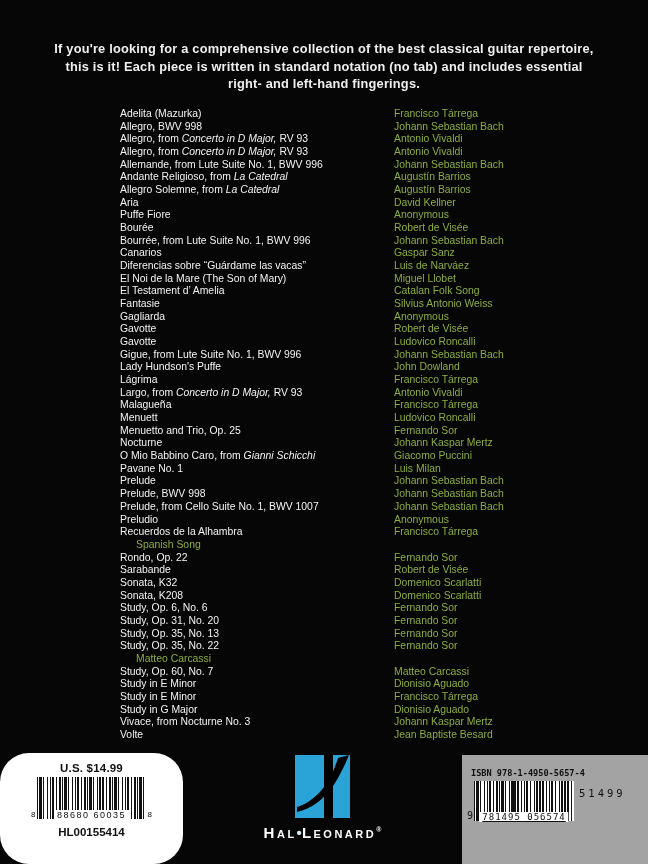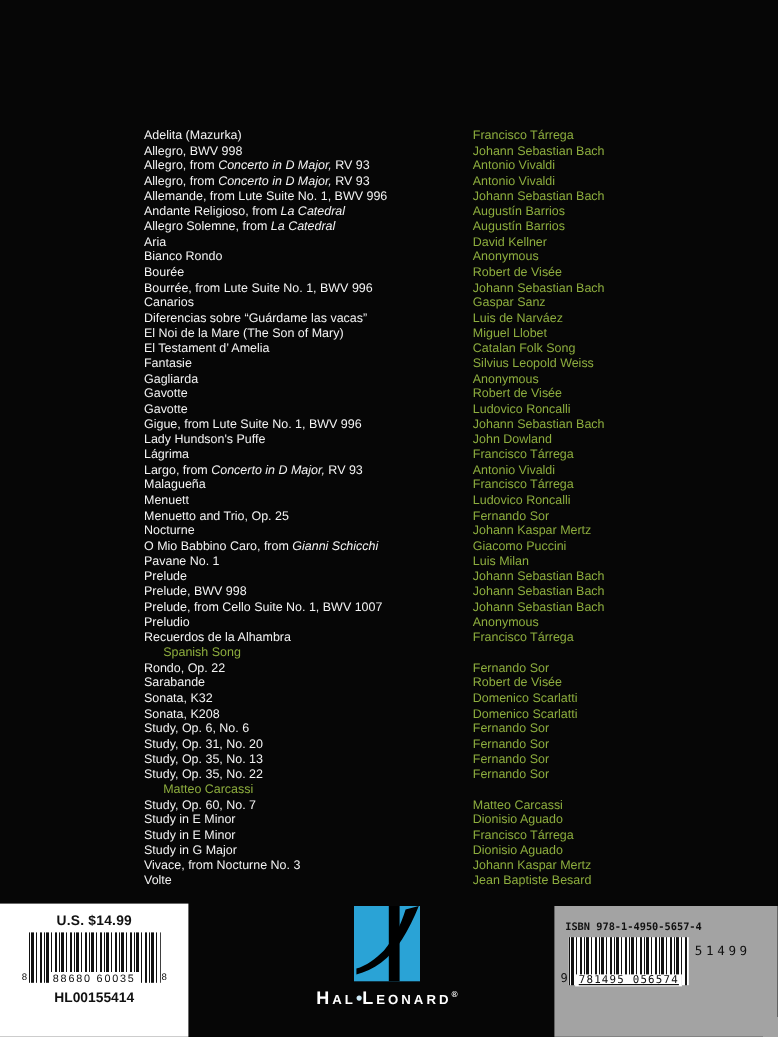--- a/index.html
+++ b/index.html
@@ -33,22 +33,22 @@
       #111 9.5px,#111 11px,#fff 11px,#fff 12.5px);
   }
   .inset-digits{
     position:absolute;bottom:-1px;left:50%;transform:translateX(-50%);
     background:#fff;padding:0 3px;font-size:9px;letter-spacing:1.5px;
     white-space:nowrap;color:#111;line-height:10px;
   }
 
   
   .price-box{
-    position:absolute;left:0;top:753px;width:157px;height:111px;
-    background:#fff;text-align:center;color:#111;
+    position:absolute;left:0;top:753px;width:183px;height:111px;
+    background:#fff;text-align:center;color:#111;border-radius:29px;
   }
   .price{padding-top:9px;font-size:11.5px;font-weight:700;letter-spacing:.2px;}
   .upc{margin-top:3px;display:flex;justify-content:center;align-items:flex-end;}
   .guard-digit{font-size:8px;margin:0 1px;line-height:9px;}
   .upc-bars{position:relative;width:110px;height:42px;}
   .hlnum{margin-top:7px;font-size:11.5px;font-weight:700;}
 
   
   .publisher{
     position:absolute;left:183px;top:753px;width:279px;height:111px;
@@ -81,20 +81,25 @@
     font-family:"DejaVu Sans Mono",monospace;font-size:10.5px;
     letter-spacing:3px;text-align:center;line-height:11px;
   }
   .addon-bars{height:32px;margin-top:1px;}
 </style>
 </head>
 <body>
 
 <div class="page">
 
+  <div class="intro">
+    <div>If you're looking for a comprehensive collection of the best classical guitar repertoire,</div>
+    <div>this is it! Each piece is written in standard notation (no tab) and includes essential</div>
+    <div>right- and left-hand fingerings.</div>
+  </div>
 
   <div class="songlist" id="songlist">
       <div class="row">
         <span class="song-title">Adelita (Mazurka)</span>
         <span class="composer">Francisco Tárrega</span>
       </div>
       <div class="row">
         <span class="song-title">Allegro, BWV 998</span>
         <span class="composer">Johann Sebastian Bach</span>
       </div>
@@ -116,21 +121,21 @@
       </div>
       <div class="row">
         <span class="song-title">Allegro Solemne, from <i>La Catedral</i></span>
         <span class="composer">Augustín Barrios</span>
       </div>
       <div class="row">
         <span class="song-title">Aria</span>
         <span class="composer">David Kellner</span>
       </div>
       <div class="row">
-        <span class="song-title">Bianco Rondo</span>
+        <span class="song-title">Puffe Fiore</span>
         <span class="composer">Anonymous</span>
       </div>
       <div class="row">
         <span class="song-title">Bourée</span>
         <span class="composer">Robert de Visée</span>
       </div>
       <div class="row">
         <span class="song-title">Bourrée, from Lute Suite No. 1, BWV 996</span>
         <span class="composer">Johann Sebastian Bach</span>
       </div>
@@ -145,21 +150,21 @@
       <div class="row">
         <span class="song-title">El Noi de la Mare (The Son of Mary)</span>
         <span class="composer">Miguel Llobet</span>
       </div>
       <div class="row">
         <span class="song-title">El Testament d’ Amelia</span>
         <span class="composer">Catalan Folk Song</span>
       </div>
       <div class="row">
         <span class="song-title">Fantasie</span>
-        <span class="composer">Silvius Leopold Weiss</span>
+        <span class="composer">Silvius Antonio Weiss</span>
       </div>
       <div class="row">
         <span class="song-title">Gagliarda</span>
         <span class="composer">Anonymous</span>
       </div>
       <div class="row">
         <span class="song-title">Gavotte</span>
         <span class="composer">Robert de Visée</span>
       </div>
       <div class="row">

